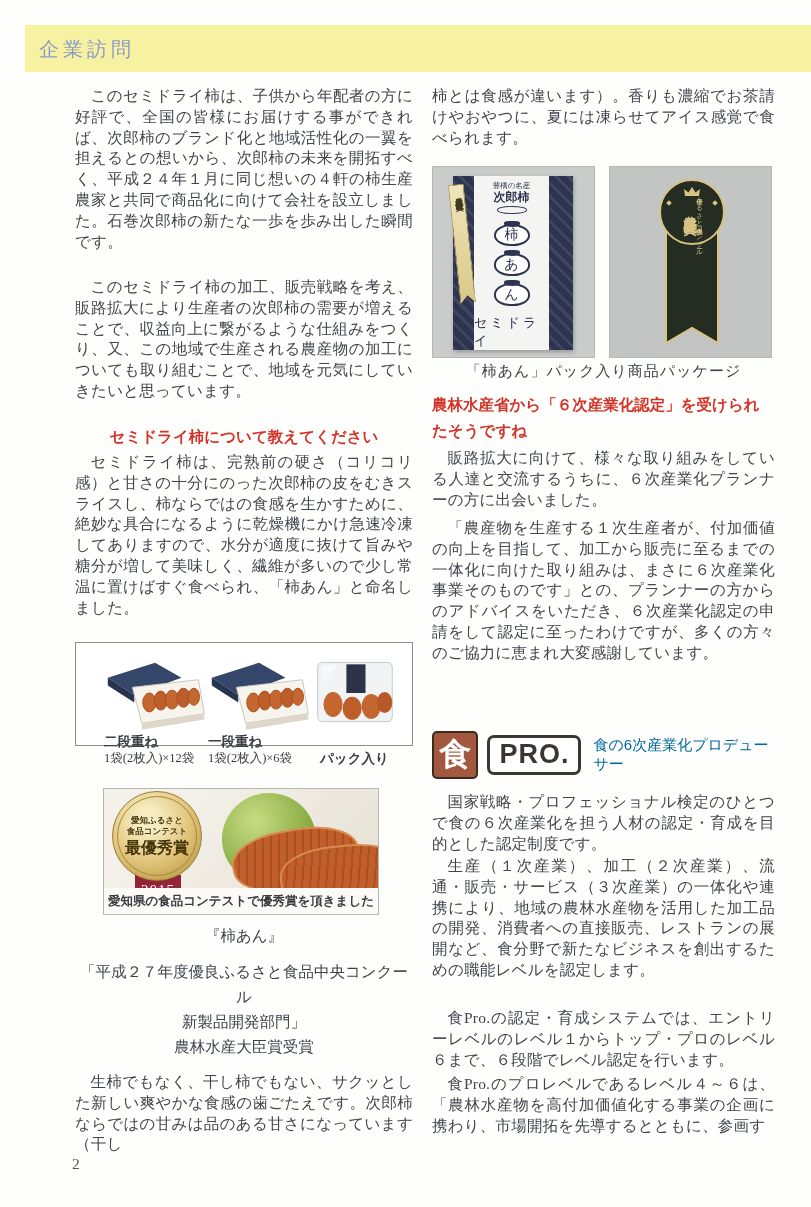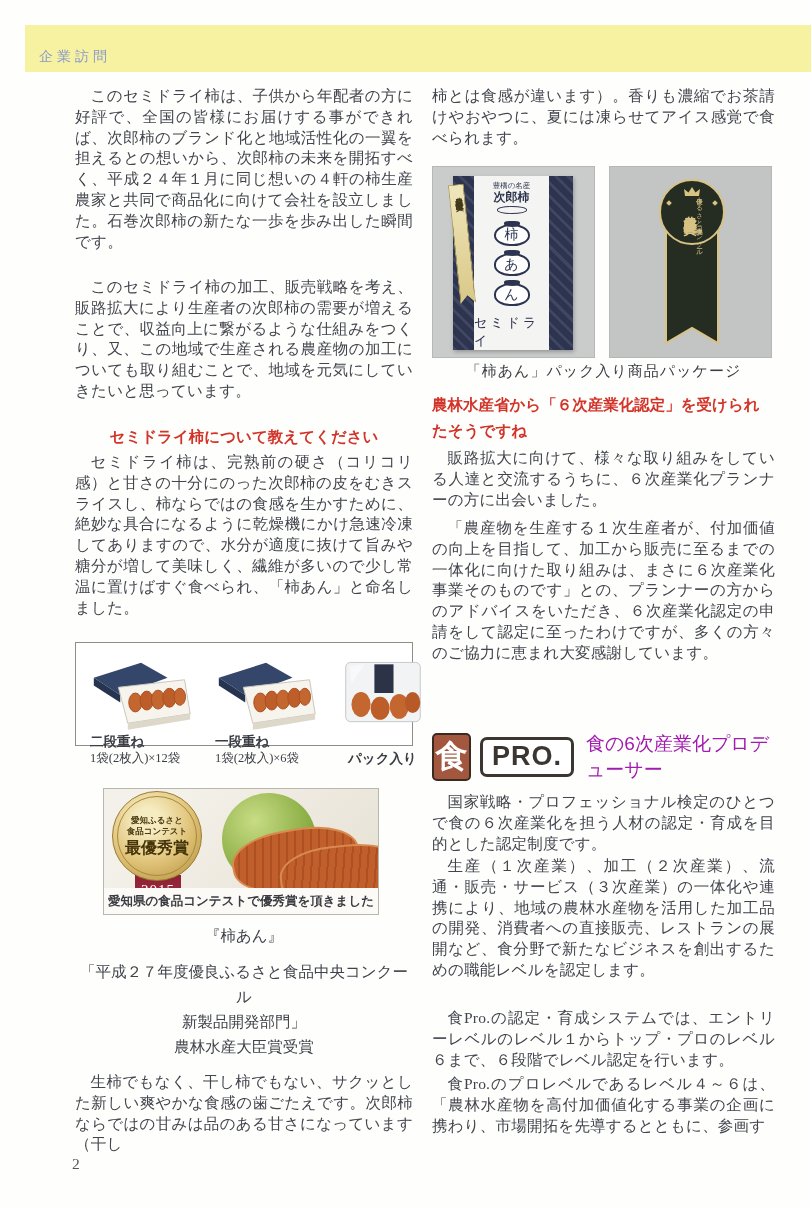--- a/index.html
+++ b/index.html
@@ -9,35 +9,35 @@
     --label-dark:#252d22; --label-gold:#d8c284; --photo-gray:#c7cac8;
     --logo-brown:#a2573e;
   }
   *{box-sizing:border-box; margin:0; padding:0;}
   html,body{background:#fff;}
   .serif{font-family:"Liberation Serif","DejaVu Serif",serif;}
   .page{position:relative;width:811px;height:1207px;background:#fefefc;overflow:hidden;
         font-family:"Liberation Serif","DejaVu Serif",serif;color:var(--body-text);}
   
   .banner{position:absolute;left:25px;top:25px;right:0;height:47px;background:var(--banner-bg);}
-  .banner-title{position:absolute;left:14px;top:23px;font-family:"Liberation Sans","DejaVu Sans",sans-serif;
-        font-size:14px;letter-spacing:4px;color:var(--banner-text);}
+  .banner-title{position:absolute;left:14px;top:11px;font-family:"Liberation Sans","DejaVu Sans",sans-serif;
+        font-size:20px;letter-spacing:4px;color:var(--banner-text);}
   
   .blk{position:absolute;}
   .lcol{left:75px;width:338px;}
   .rcol{left:432px;width:343px;}
   p.body{font-size:15.5px;line-height:20.8px;text-align:justify;text-indent:1em;
          letter-spacing:.2px;color:var(--body-text);}
   p.body.noindent{text-indent:0;}
   .red-h{font-family:"Liberation Sans","DejaVu Sans",sans-serif;font-weight:bold;
          font-size:15.5px;line-height:26px;color:var(--accent-red);}
   .red-h.center{text-align:center;}
   
   .product-box{border:1px solid #8f8d85;background:#fff;height:104px;display:flex;
-         justify-content:flex-start;align-items:flex-start;padding:10px 14px 6px 14px;gap:21px;}
+         justify-content:flex-end;align-items:flex-start;padding:10px 14px 6px 14px;}
   .p-item{display:flex;flex-direction:column;align-items:flex-start;}
   .p-item .art{height:80px;display:flex;align-items:center;}
   .pname{font-size:13.5px;font-weight:bold;color:#3b3d45;line-height:17px;}
   .pspec{font-size:12.5px;color:#3b3d45;line-height:16px;}
   .p-item.pack .pname{margin-top:17px;margin-left:8px;}
   
   .award-photo{left:103px;width:276px;height:127px;border:1px solid #b9b6ae;
          background:linear-gradient(135deg,#f4f1ea 20%,#e9e4d8 80%);overflow:hidden;}
   .green-kaki{position:absolute;left:118px;top:4px;width:94px;height:92px;border-radius:50%;
          background:radial-gradient(circle at 35% 30%,#c8dc84,#7ca336 75%);}
@@ -108,22 +108,22 @@
   .photo-caption{text-align:center;font-family:"Liberation Sans","DejaVu Sans",sans-serif;
         font-size:15px;color:#3b3d45;letter-spacing:1px;}
   
   .logo-row{display:flex;align-items:center;gap:9px;}
   .shoku-box{width:52px;height:48px;background:var(--logo-brown);border:2px solid #3a2a20;
         border-radius:5px;display:flex;align-items:center;justify-content:center;
         color:#fff;font-size:32px;font-weight:bold;}
   .pro-box{border:3px solid #3c3633;border-radius:7px;background:#fff;padding:1px 9px 2px 9px;
         font-family:"Liberation Sans","DejaVu Sans",sans-serif;font-weight:bold;
         font-size:27px;letter-spacing:1px;color:#3c3633;}
-  .logo-caption{font-family:"Liberation Sans","DejaVu Sans",sans-serif;font-size:19px;
-        color:#a21caf;margin-left:3px;}
+  .logo-caption{font-family:"Liberation Sans","DejaVu Sans",sans-serif;font-size:15px;
+        color:#0369a1;margin-left:3px;}
   .page-num{font-size:15.5px;color:#55565c;}
 </style>
 </head>
 <body>
 
 <div class="page">
 
   <div class="banner">
     <span class="banner-title">企業訪問</span>
   </div>

